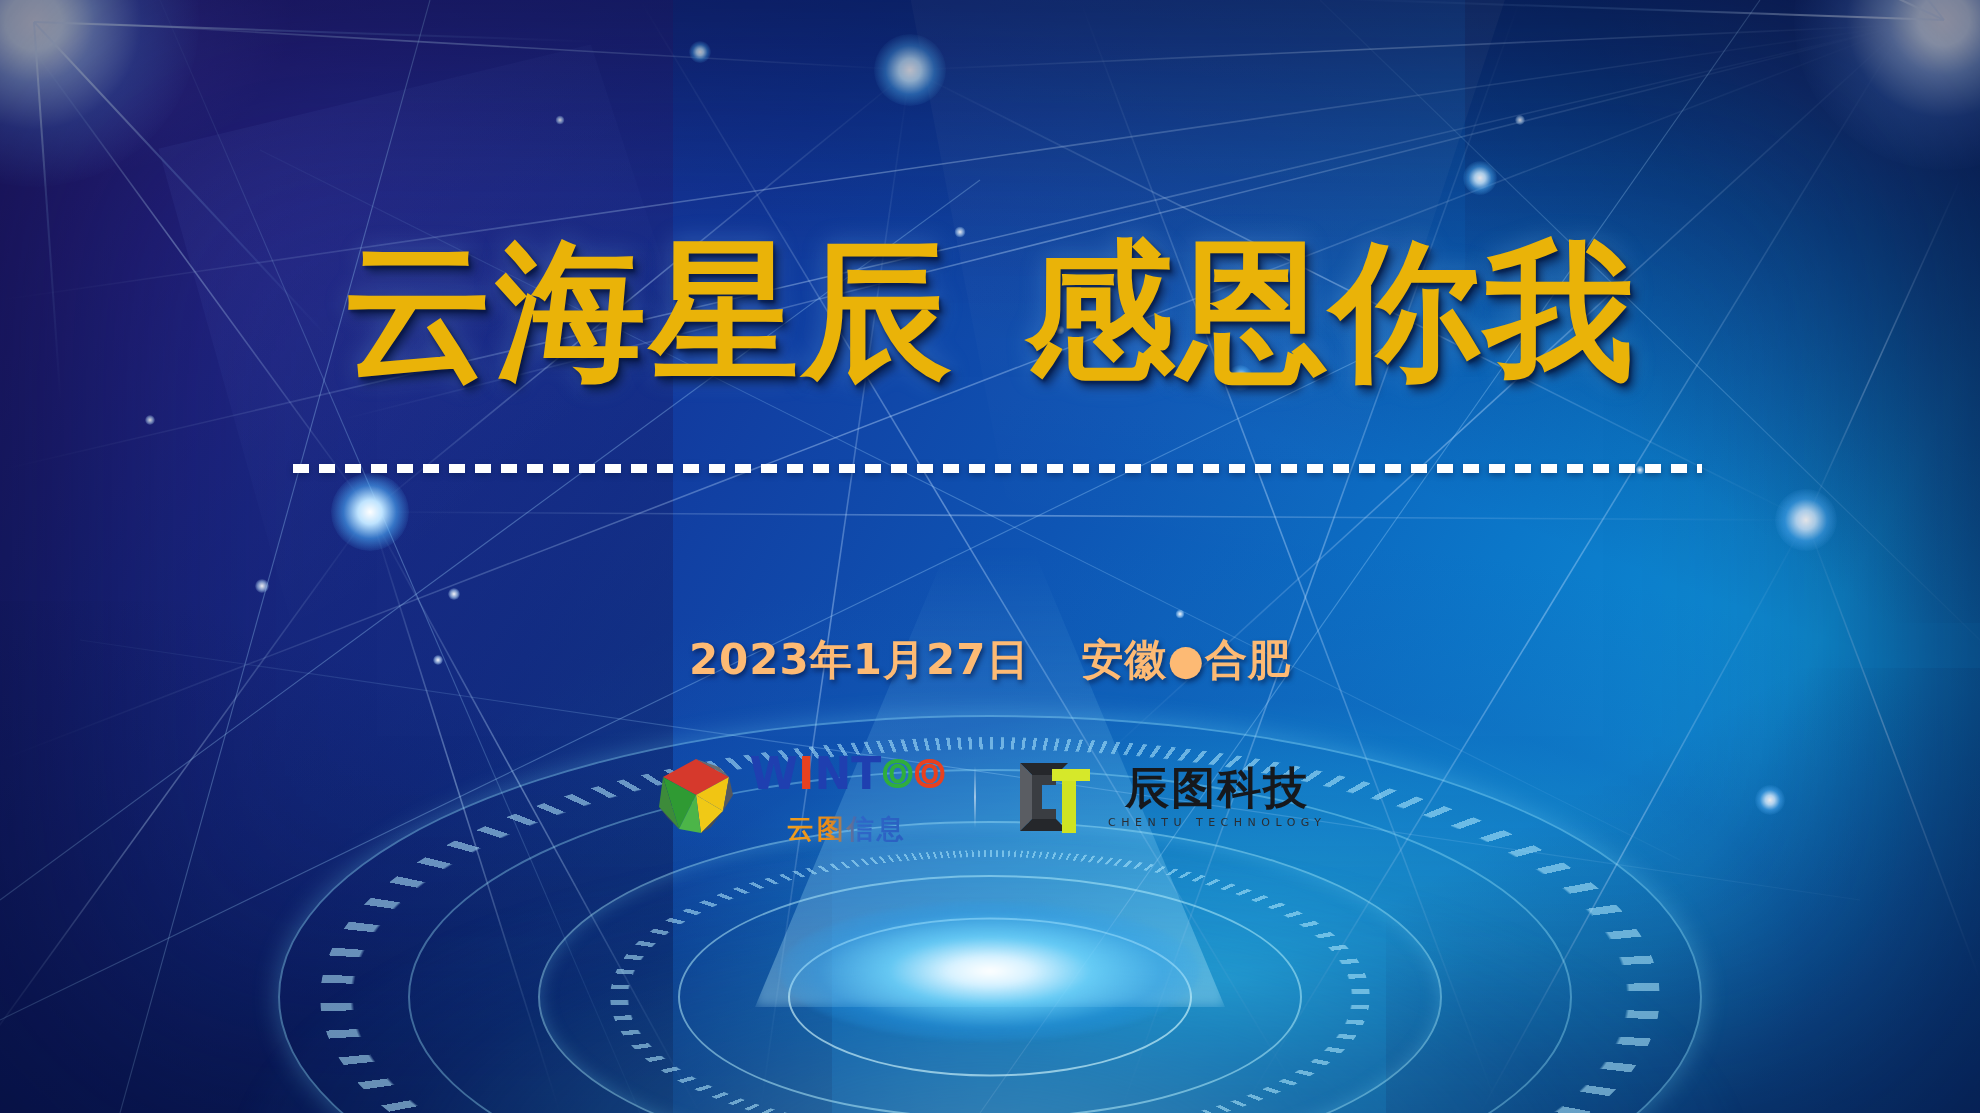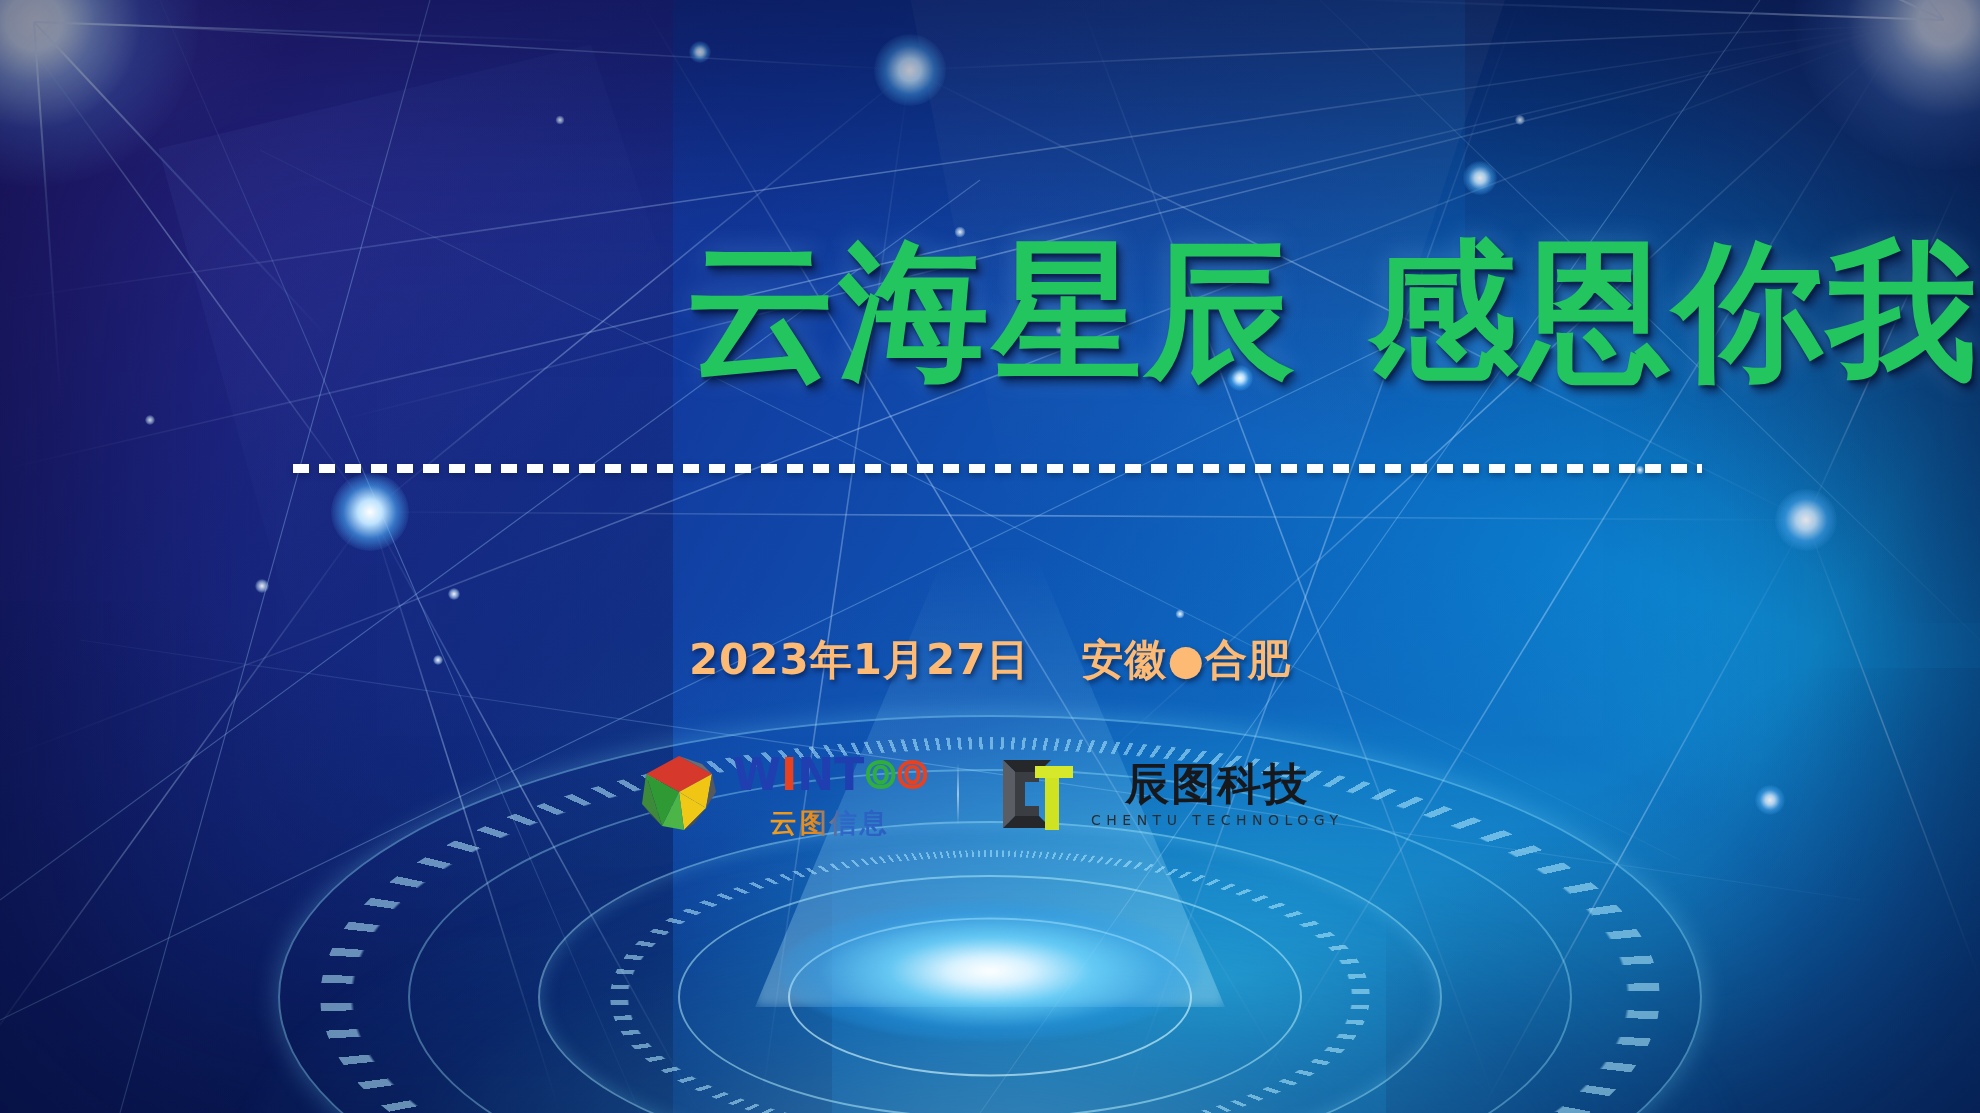--- a/index.html
+++ b/index.html
@@ -96,26 +96,26 @@
     border-radius:50%;
     background:repeating-conic-gradient(rgba(180,235,255,0.55) 0deg 0.7deg, rgba(180,235,255,0) 0.7deg 2.4deg);
     -webkit-mask:radial-gradient(closest-side, transparent 0 95%, #000 95.5% 100%);
             mask:radial-gradient(closest-side, transparent 0 95%, #000 95.5% 100%);
   }
 
   
   .content{position:absolute;inset:0;}
   .title{
     position:absolute;left:0;right:0;top:232px;
-    text-align:right;
+    text-align:center;
     font-family:"DejaVu Serif","Liberation Serif",serif;
     font-weight:700;
     font-size:150px;
     line-height:1.05;
-    color:#22c55e;
+    color:#eab308;
     letter-spacing:3px;
     text-shadow:
       5px 7px 9px rgba(2,14,52,0.62),
       2px 3px 3px rgba(2,14,52,0.50),
       0 0 26px rgba(140,205,255,0.30);
     white-space:nowrap;
   }
   .title .gap{display:inline-block;width:70px;}
 
   .rule{
@@ -173,32 +173,32 @@
   .ch-o1{
     color:transparent;-webkit-text-stroke:4px #2fae3d;
     font-size:34px;margin-left:2px;
   }
   .ch-o2{
     color:transparent;-webkit-text-stroke:4px #e8411f;
     font-size:34px;margin-left:3px;
   }
   .wintoo-cn{
     font-family:"DejaVu Serif","Liberation Serif",serif;
-    font-weight:700;font-size:27px;letter-spacing:3px;margin-top:12px;
+    font-weight:700;font-size:27px;letter-spacing:3px;margin-top:19px;
     background:linear-gradient(90deg,#f0a020 0%,#e88a18 36%,#2f66c8 60%,#2a5fc0 100%);
     -webkit-background-clip:text;background-clip:text;color:transparent;
   }
   .chentu-text{display:flex;flex-direction:column;align-items:center;line-height:1;}
   .chentu-cn{
     font-family:"DejaVu Sans","Liberation Sans",sans-serif;
     font-weight:700;font-size:44px;letter-spacing:2px;color:#16181c;
   }
   .chentu-en{
     font-family:"DejaVu Sans","Liberation Sans",sans-serif;
-    font-weight:400;font-size:14px;letter-spacing:5.5px;color:#2a2d33;margin-top:7px;
+    font-weight:400;font-size:11px;letter-spacing:5.5px;color:#2a2d33;margin-top:7px;
   }
 </style>
 </head>
 <body>
 
 <div id="stage">
 
   <div class="bg-base"></div>
   <div class="facet f1"></div>
   <div class="facet f2"></div>

